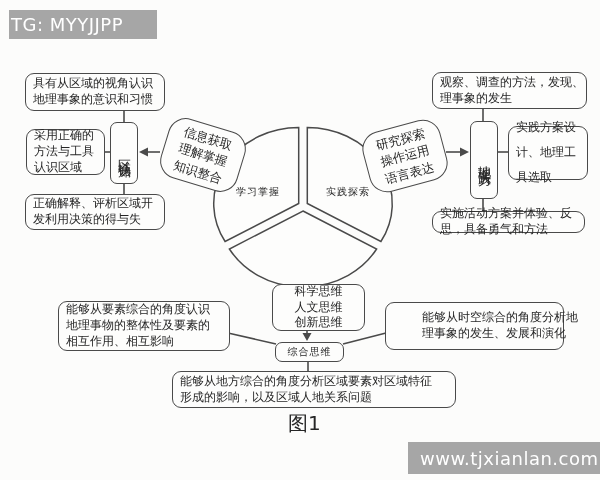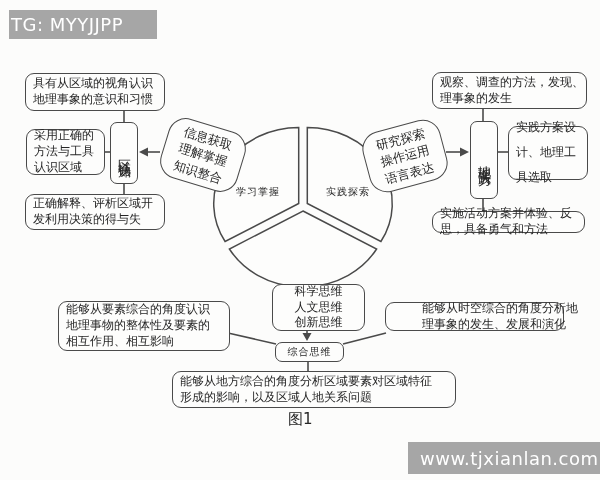--- a/index.html
+++ b/index.html
@@ -29,21 +29,21 @@
   .tilt{
     position:absolute;box-sizing:border-box;background:var(--node_bg);
     border:1.5px solid var(--line);border-radius:18px;color:var(--text);
     font-size:12.5px;line-height:1.4;display:flex;flex-direction:column;
     justify-content:center;align-items:center;white-space:nowrap;
   }
   .sector-label{
     position:absolute;width:76px;text-align:center;color:var(--text);
     font-size:10px;letter-spacing:1px;white-space:nowrap;
   }
-  .caption{position:absolute;color:var(--text);font-size:15px;}
+  .caption{position:absolute;color:var(--text);font-size:20px;}
   .watermark{
     position:absolute;background:var(--watermark_bg);color:var(--watermark_text);
     display:flex;align-items:center;font-size:18px;letter-spacing:0.5px;
   }
 </style>
 </head>
 <body>
 
 <div id="stage">
 
@@ -136,21 +136,21 @@
   </div>
 
   <div class="box center" style="left:275px;top:342px;width:69px;height:20px;border-radius:7px;font-size:10px;letter-spacing:1px;">综合思维</div>
 
   <div class="box" style="left:58px;top:301px;width:172px;height:50px;">
     <div>能够从要素综合的角度认识</div>
     <div>地理事物的整体性及要素的</div>
     <div>相互作用、相互影响</div>
   </div>
 
-  <div class="box" style="left:385px;top:302px;width:179px;height:29px;padding-left:36px;">
+  <div class="box" style="left:385px;top:302px;width:179px;height:48px;padding-left:36px;">
     <div>能够从时空综合的角度分析地</div>
     <div>理事象的发生、发展和演化</div>
   </div>
 
   <div class="box" style="left:172px;top:371px;width:284px;height:37px;">
     <div>能够从地方综合的角度分析区域要素对区域特征</div>
     <div>形成的影响，以及区域人地关系问题</div>
   </div>
 
   <div class="caption" style="left:288px;top:410px;">图1</div>

